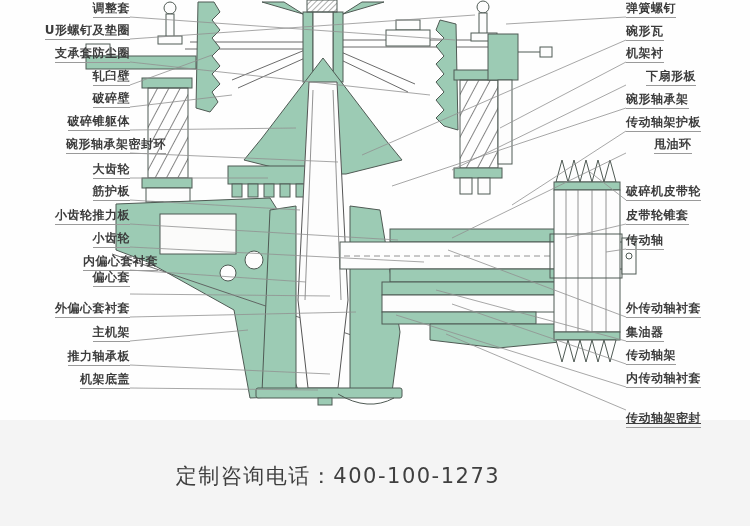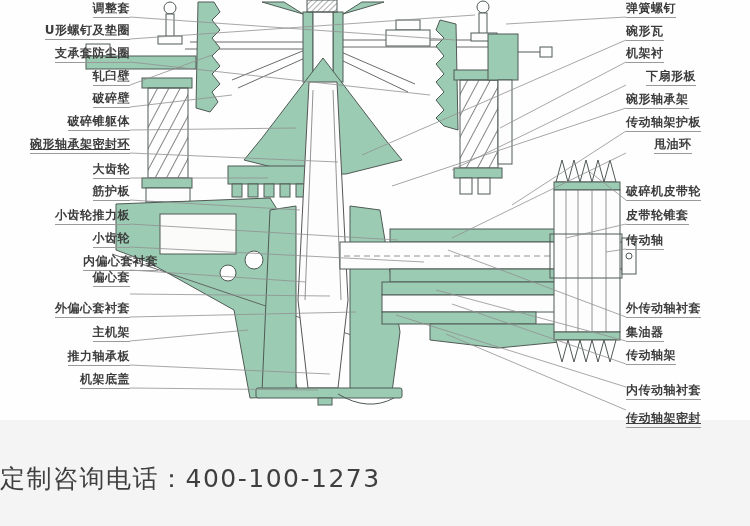--- a/index.html
+++ b/index.html
@@ -16,21 +16,21 @@
     border-bottom:1px solid #9a9a9a;padding-bottom:2px;
     letter-spacing:0.5px;
   }
   .part-label.left{text-align:right;}
   .footer-bar{
     position:absolute;left:0;top:420px;width:750px;height:106px;
     background:#f4f4f4;z-index:0;
   }
   .phone-line{
     position:absolute;left:0;top:462px;width:676px;z-index:2;
-    font-size:25px;color:#3f3f3f;
+    text-align:center;font-size:21px;color:#3f3f3f;
     letter-spacing:1.5px;font-weight:500;
   }
 </style>
 </head>
 <body>
 
 <div class="stage">
 
   <div class="footer-bar"></div>
 
@@ -204,21 +204,21 @@
       </g>
   </svg>
 
   <div id="labels-layer">
       <div class="part-label left" style="right: 620px; top: 2px;">调整套</div>
       <div class="part-label left" style="right: 620px; top: 24px;">U形螺钉及垫圈</div>
       <div class="part-label left" style="right: 620px; top: 47px;">支承套防尘圈</div>
       <div class="part-label left" style="right: 620px; top: 70px;">轧臼壁</div>
       <div class="part-label left" style="right: 620px; top: 92px;">破碎壁</div>
       <div class="part-label left" style="right: 620px; top: 115px;">破碎锥躯体</div>
-      <div class="part-label left" style="right: 620px; top: 138px; text-decoration: underline;">碗形轴承架密封环</div>
+      <div class="part-label left" style="right: 584px; top: 138px;">碗形轴承架密封环</div>
       <div class="part-label left" style="right: 620px; top: 163px;">大齿轮</div>
       <div class="part-label left" style="right: 620px; top: 185px;">筋护板</div>
       <div class="part-label left" style="right: 620px; top: 209px;">小齿轮推力板</div>
       <div class="part-label left" style="right: 620px; top: 232px; margin-left: 32px;">小齿轮</div>
       <div class="part-label left" style="right: 592px; top: 255px;">内偏心套衬套</div>
       <div class="part-label left" style="right: 620px; top: 271px;">偏心套</div>
       <div class="part-label left" style="right: 620px; top: 302px;">外偏心套衬套</div>
       <div class="part-label left" style="right: 620px; top: 326px;">主机架</div>
       <div class="part-label left" style="right: 620px; top: 350px;">推力轴承板</div>
       <div class="part-label left" style="right: 620px; top: 373px;">机架底盖</div>
@@ -228,18 +228,18 @@
       <div class="part-label right" style="left: 626px; top: 70px; margin-left: 20px;">下扇形板</div>
       <div class="part-label right" style="left: 626px; top: 93px;">碗形轴承架</div>
       <div class="part-label right" style="left: 626px; top: 116px;">传动轴架护板</div>
       <div class="part-label right" style="left: 626px; top: 138px; margin-left: 28px;">甩油环</div>
       <div class="part-label right" style="left: 626px; top: 185px;">破碎机皮带轮</div>
       <div class="part-label right" style="left: 626px; top: 209px;">皮带轮锥套</div>
       <div class="part-label right" style="left: 626px; top: 234px;">传动轴</div>
       <div class="part-label right" style="left: 626px; top: 302px;">外传动轴衬套</div>
       <div class="part-label right" style="left: 626px; top: 326px;">集油器</div>
       <div class="part-label right" style="left: 626px; top: 349px;">传动轴架</div>
-      <div class="part-label right" style="left: 626px; top: 372px; margin-top: 12px;">内传动轴衬套</div>
+      <div class="part-label right" style="left: 626px; top: 372px;">内传动轴衬套</div>
       <div class="part-label right" style="left: 626px; top: 412px; text-decoration: underline;">传动轴架密封</div>
     </div>
 
   <div class="phone-line">定制咨询电话：400-100-1273</div>
 </div>
 
 </body></html>

